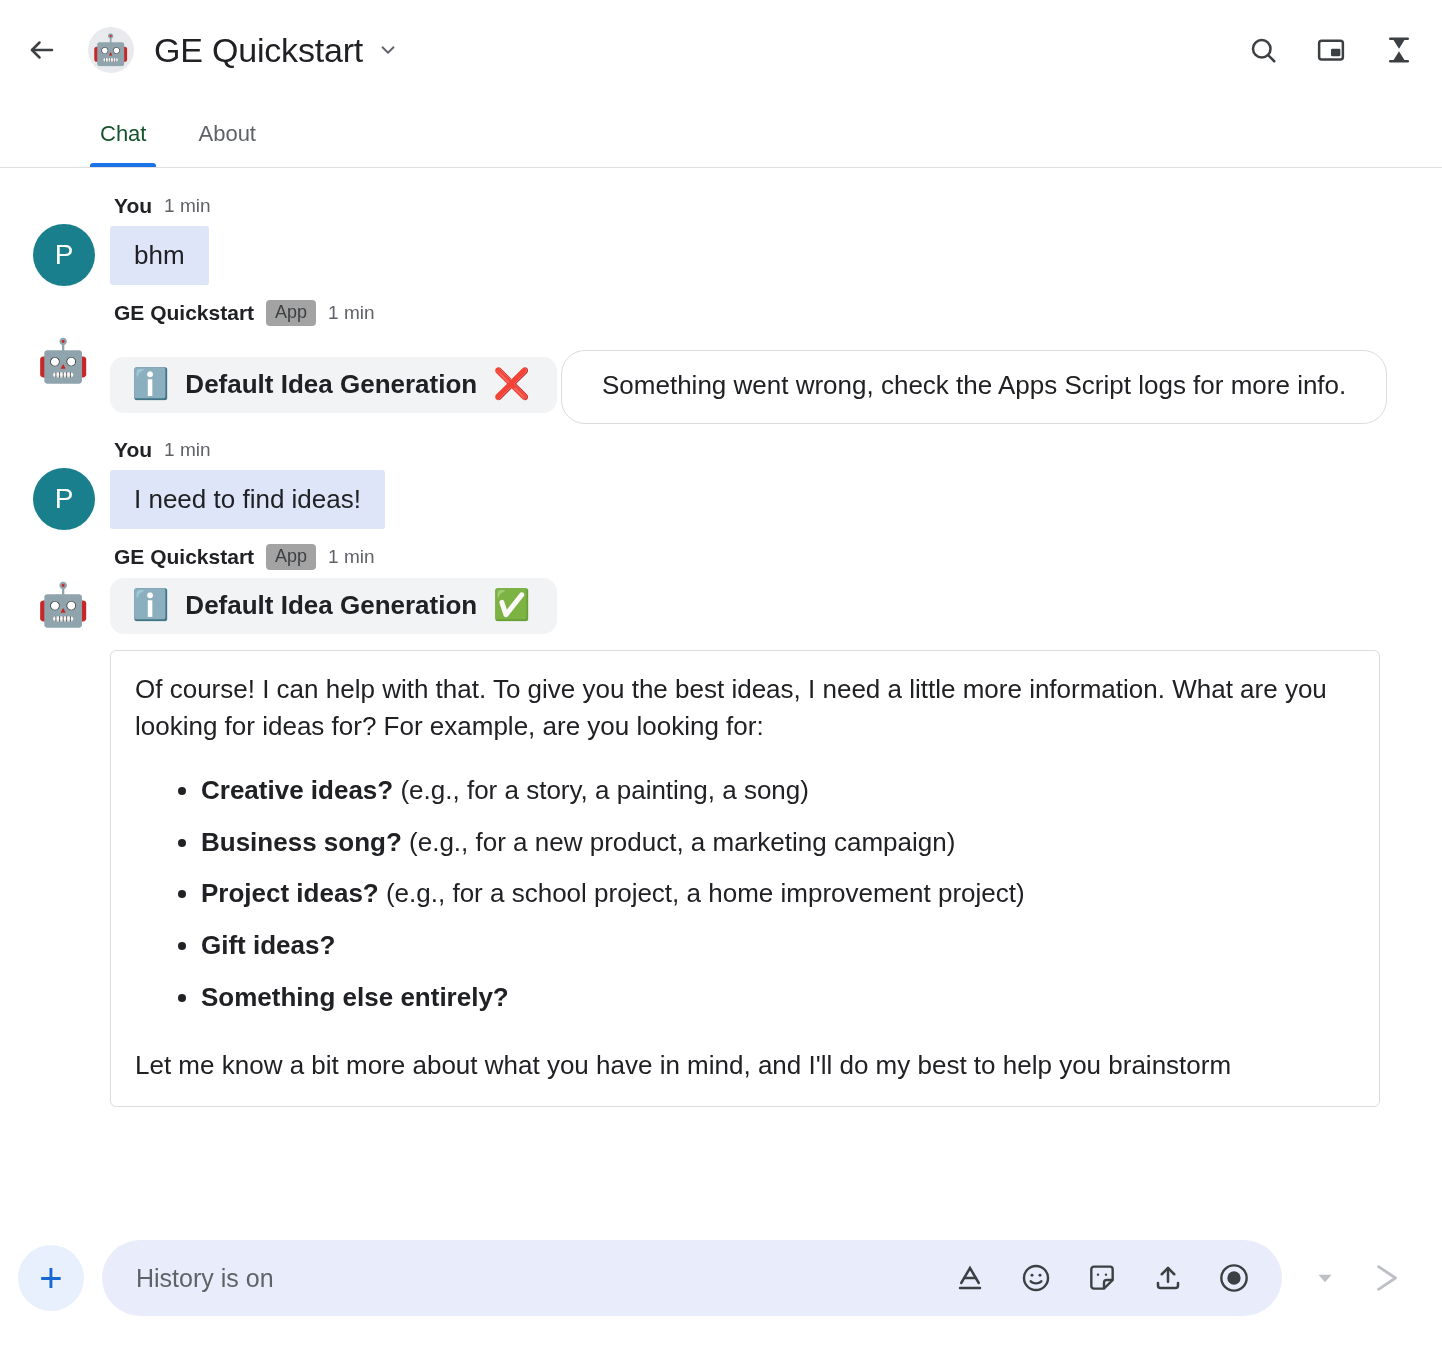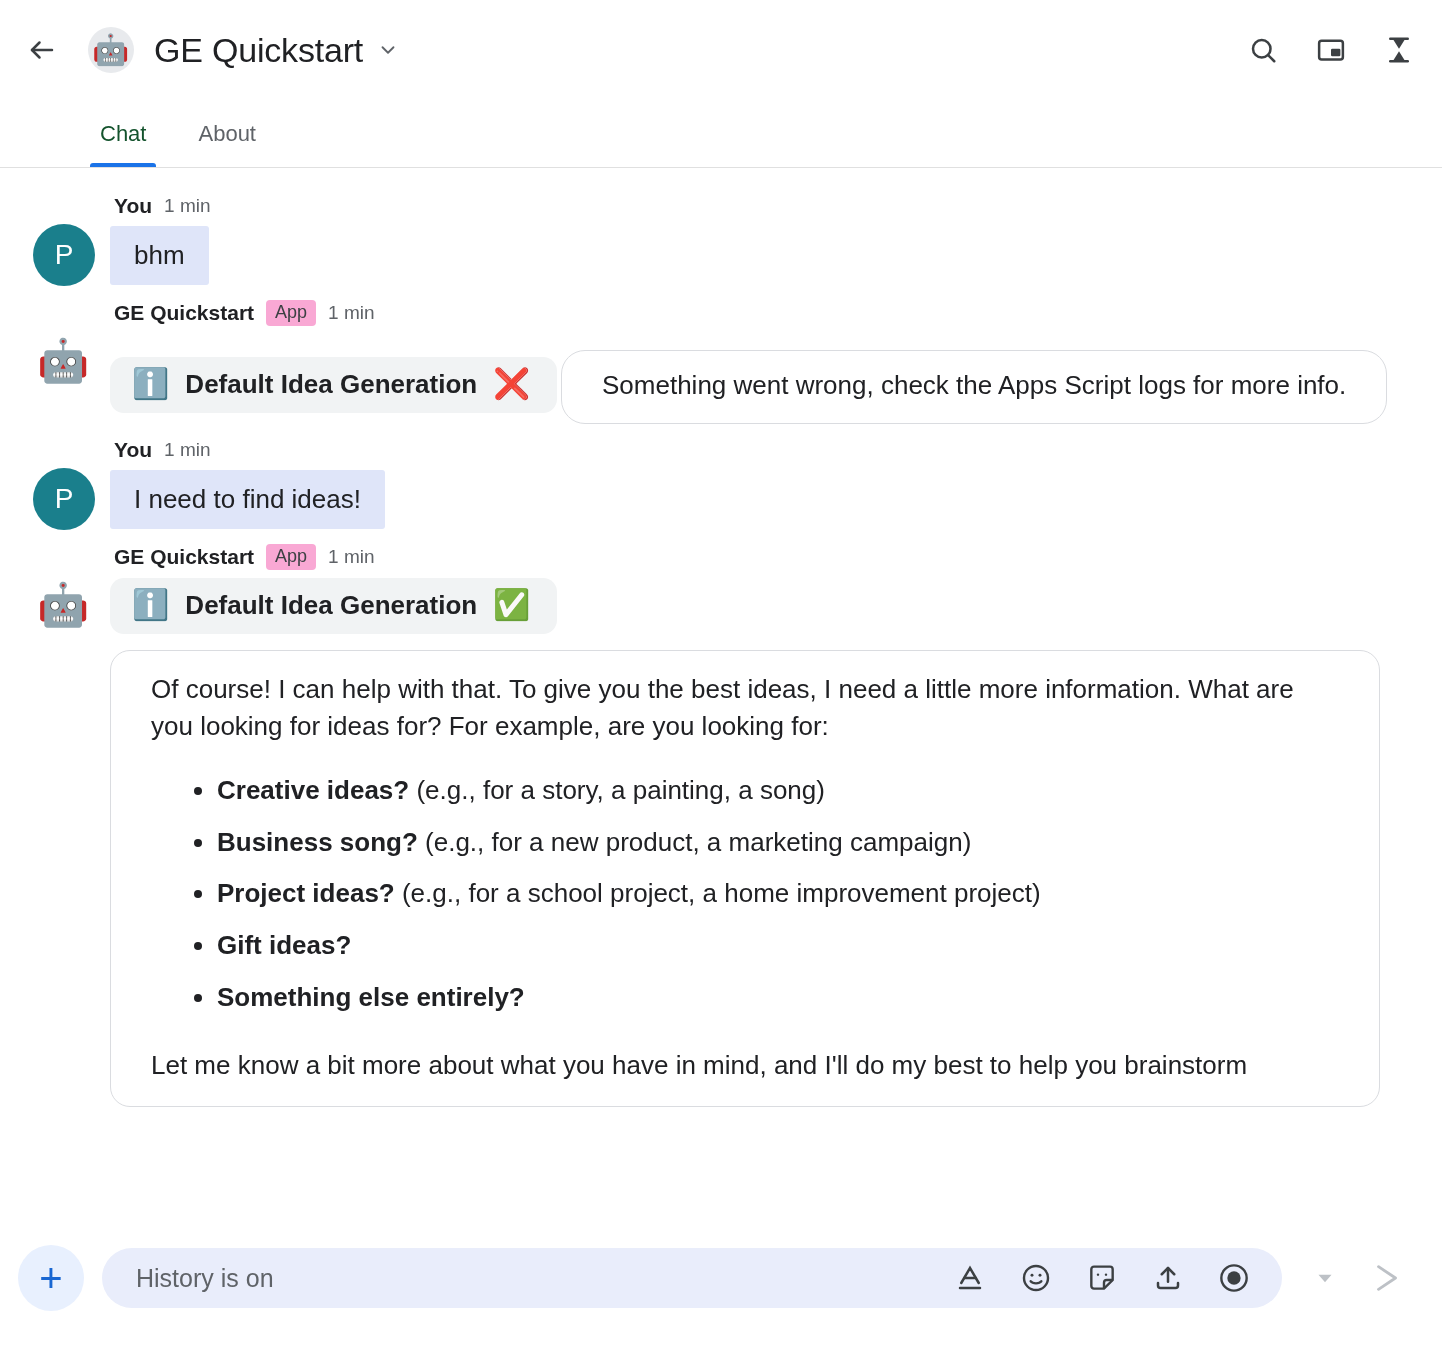--- a/index.html
+++ b/index.html
@@ -138,21 +138,21 @@
     padding-left: 4px;
   }
   .meta .who {
     font-size: 21px;
     font-weight: 700;
     color: #202124;
     text-align: center;
   }
   .meta .badge {
     font-size: 18px;
-    background: #f9a8d4;
+    background: #a3a3a3;
     color: #3c4043;
     border-radius: 4px;
     padding: 2px 9px 3px;
     font-weight: 400;
   }
   .meta .time {
     font-size: 19px;
     color: #5f6368;
   }
 
@@ -176,22 +176,22 @@
     font-size: 26px;
     font-weight: 700;
     color: #202124;
   }
   .card-header .emoji { font-size: 30px; line-height: 1; }
   .card-header .status { font-size: 30px; line-height: 1; }
 
   .card-body {
     margin-top: 16px;
     border: 1px solid #dadce0;
-    border-radius: 20px;
-    padding: 20px 40px 22px;
+    border-radius: 6px;
+    padding: 20px 24px 22px;
     font-size: 26px;
     line-height: 1.45;
     color: #202124;
     background: #fff;
     max-width: 1270px;
   }
   .card-body.single {
     display: inline-block;
     padding: 16px 40px 18px;
     border-radius: 24px;
@@ -220,21 +220,21 @@
     border-radius: 50%;
     background: #e8f0fe;
     color: #1967d2;
     display: flex; align-items: center; justify-content: center;
     font-size: 40px;
     cursor: pointer;
     flex: 0 0 auto;
   }
   .input-bar {
     flex: 1 1 auto;
-    height: 60px;
+    height: 76px;
     background: #e9edfb;
     border-radius: 42px;
     display: flex;
     align-items: center;
     padding: 0 30px 0 34px;
     gap: 0;
     cursor: text;
   }
   .input-placeholder {
     flex: 1 1 auto;

